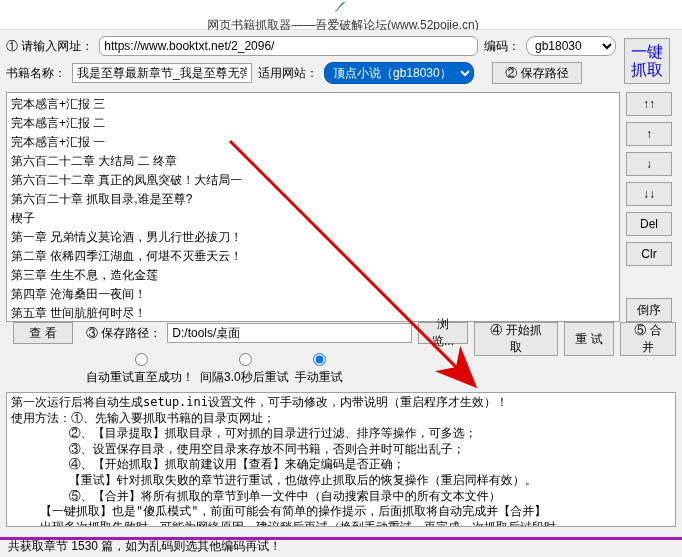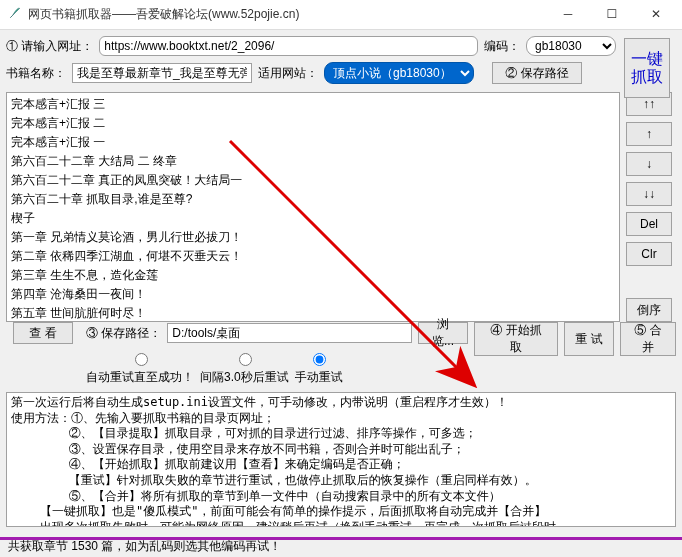--- a/index.html
+++ b/index.html
@@ -13,20 +13,21 @@
     height: 557px;
     overflow: hidden;
   }
   .titlebar {
     height: 30px;
     background: #fff;
     border-bottom: 1px solid #ddd;
     display: flex;
     align-items: center;
     padding: 0 4px 0 8px;
+    flex-direction: column;
   }
   .titlebar .feather { 
     color: #4a9; margin-right: 6px; font-size: 14px;
   }
   .titlebar .title { flex: 1; color: #333; }
   .titlebar .winbtn {
     width: 44px; height: 30px; display: flex; align-items: center;
     justify-content: center; color: #333; font-family: "Segoe UI Symbol";
   }
   .client {
@@ -38,21 +39,21 @@
   .row { display: flex; align-items: center; gap: 6px; margin-bottom: 6px; }
   .lbl { white-space: nowrap; }
   input[type=text], select {
     font-size: 12px; padding: 1px 4px; border: 1px solid #a0a0a0;
     background: #fff; height: 20px;
   }
   select { background: #fff; border-radius: 9px; }
   .url-input { flex: 1; border-radius: 6px; }
   .encoding-sel { width: 90px; }
   .bigbtn {
-    width: 46px; height: 60px; border: 1px solid #a0a0a0;
+    width: 46px; height: 46px; border: 1px solid #a0a0a0;
     background: #e8e8e8; font-size: 16px; line-height: 1.1;
     display: flex; align-items: center; justify-content: center;
     text-align: left; color: #0000cc;
   }
   .bookname-row { padding-right: 60px; }
   .bookname-input { width: 180px; }
   .site-sel {
     background: #0066cc; color: #fff; border: 1px solid #0055aa;
     width: 150px; height: 22px; padding: 0 4px;
   }

